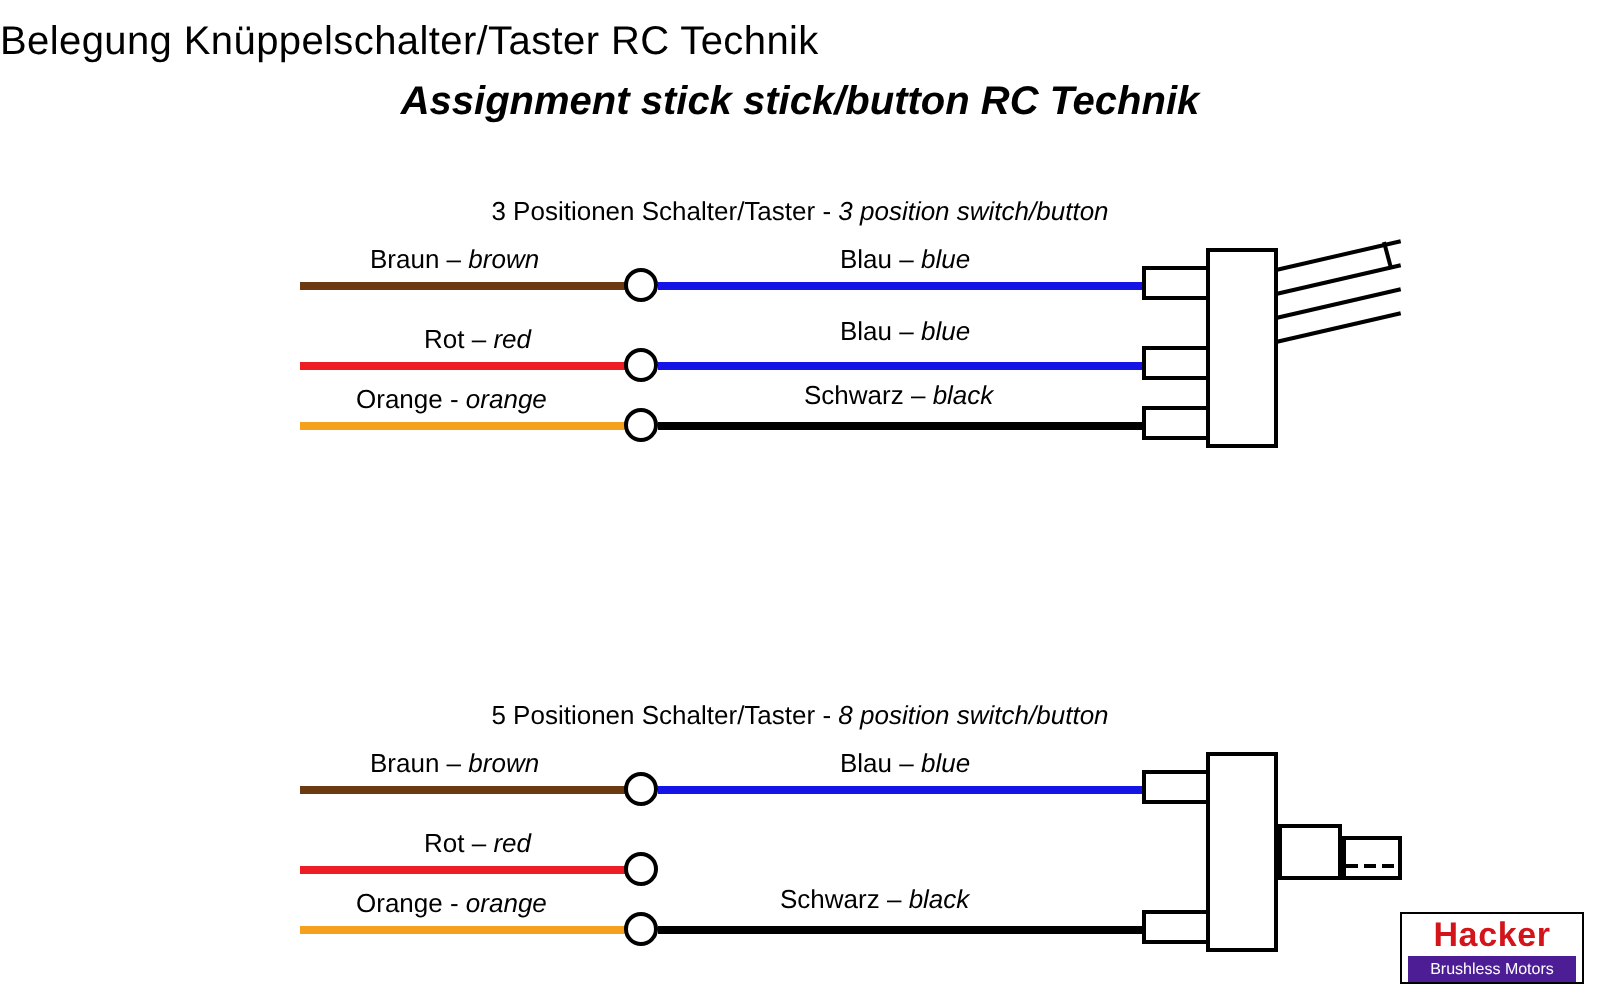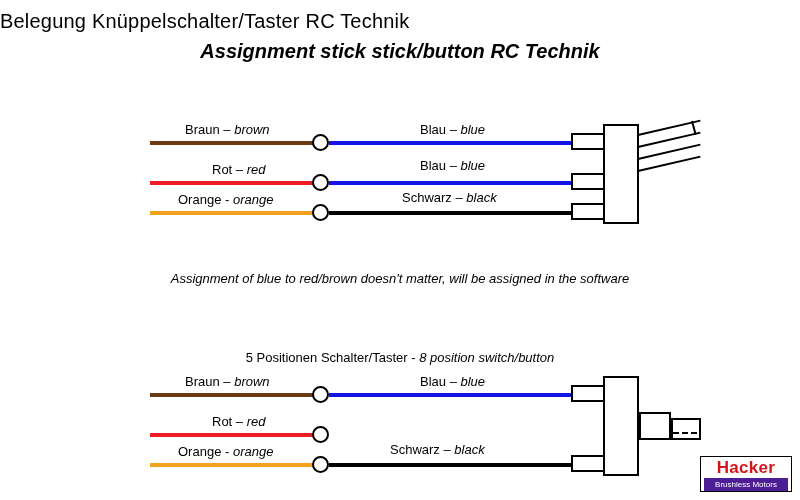--- a/index.html
+++ b/index.html
@@ -133,20 +133,23 @@
   }
 </style>
 </head>
 <body>
 
 <div id="page">
 
   <div class="title-main">Belegung Knüppelschalter/Taster RC Technik</div>
   <div class="title-sub">Assignment stick stick/button RC Technik</div>
 
+  <div class="section-head" style="top:98px;">
+    <span>3 Positionen Schalter/Taster - </span><span class="it">3 position switch/button</span>
+  </div>
 
   <div class="wirelabel" style="left:185px; top:122px;">
     <span>Braun – </span><span class="it">brown</span>
   </div>
   <div class="wirelabel" style="left:212px; top:162px;">
     <span>Rot – </span><span class="it">red</span>
   </div>
   <div class="wirelabel" style="left:178px; top:192px;">
     <span>Orange - </span><span class="it">orange</span>
   </div>
@@ -178,21 +181,20 @@
   <div class="conn-pin" style="left:571px; top:203px; width:34px; height:17px;"></div>
 
   <div class="conn-body" style="left:603px; top:124px; width:36px; height:100px;"></div>
 
   <div class="cableline" style="left:638px; top:134px; width:64px; transform:rotate(-13deg);"></div>
   <div class="cableline" style="left:638px; top:146px; width:64px; transform:rotate(-13deg);"></div>
   <div class="cableline" style="left:638px; top:158px; width:64px; transform:rotate(-13deg);"></div>
   <div class="cableline" style="left:638px; top:170px; width:64px; transform:rotate(-13deg);"></div>
   <div class="cableline" style="left:692px; top:120px; width:14px; transform:rotate(75deg);"></div>
 
-  <div class="note italic" style="top:271px;">Assignment of blue to red/brown doesn't matter, will be assigned in the software</div>
 
   <div class="section-head" style="top:350px;">
     <span>5 Positionen Schalter/Taster - </span><span class="it">8 position switch/button</span>
   </div>
 
   <div class="wirelabel" style="left:185px; top:374px;">
     <span>Braun – </span><span class="it">brown</span>
   </div>
   <div class="wirelabel" style="left:212px; top:414px;">
     <span>Rot – </span><span class="it">red</span>

